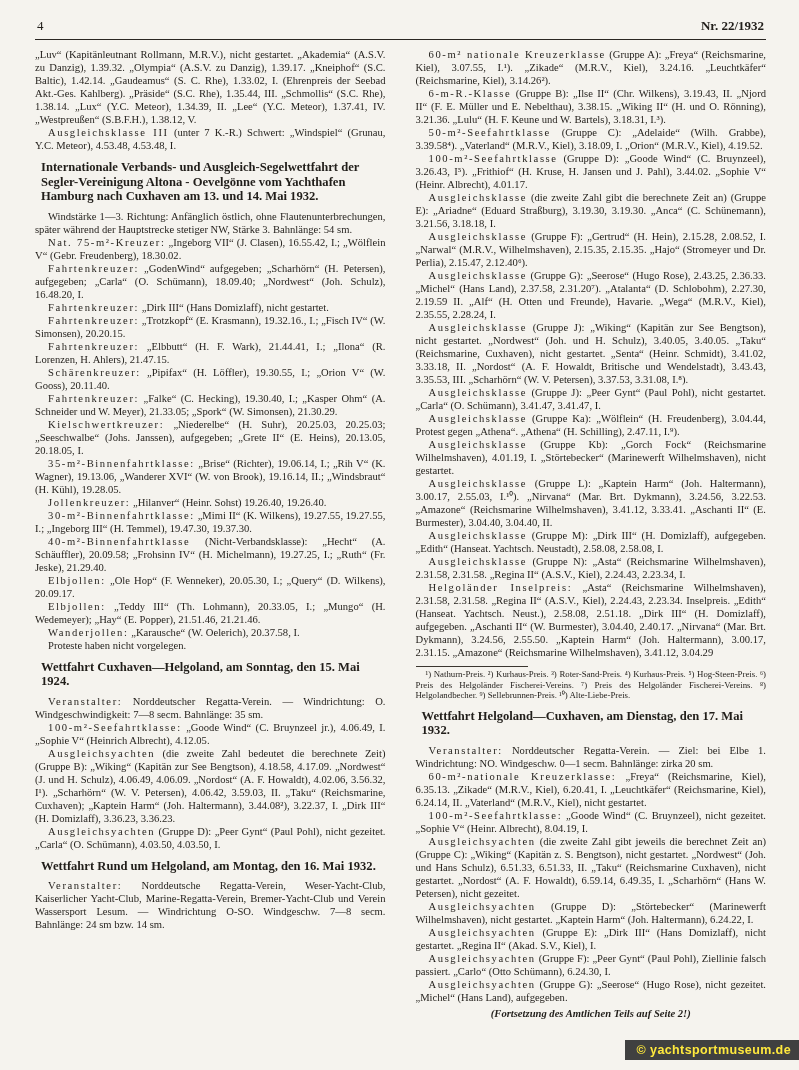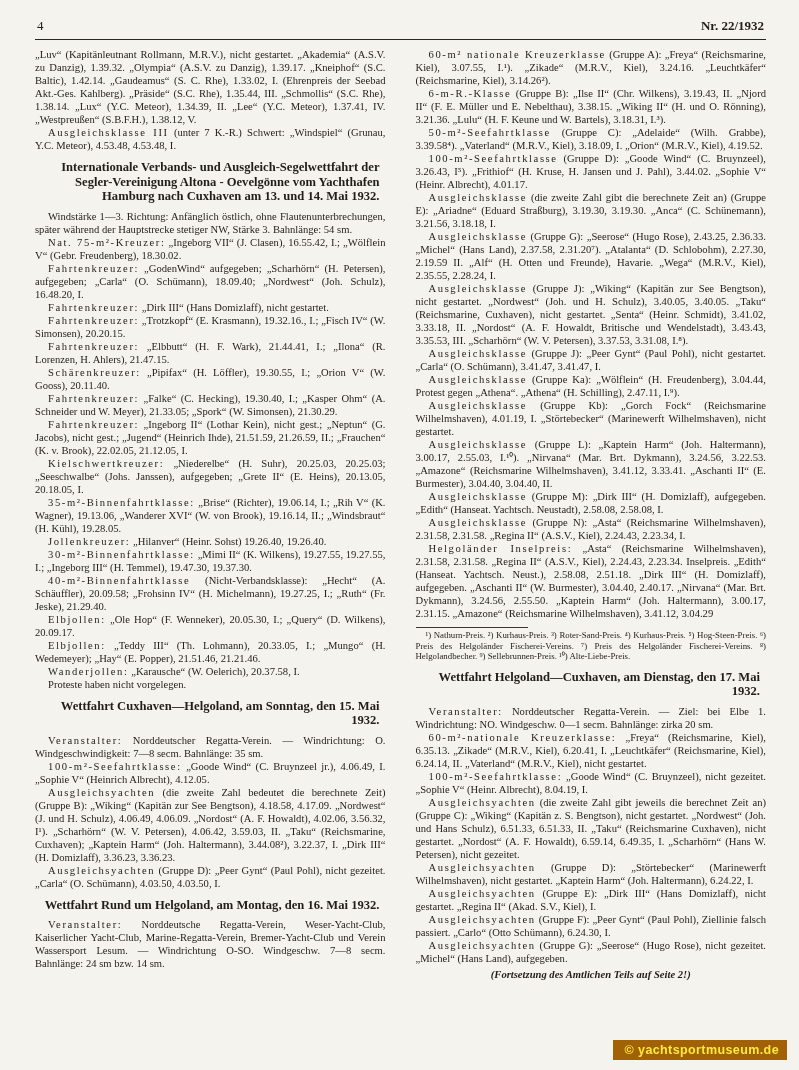--- a/index.html
+++ b/index.html
@@ -13,30 +13,30 @@
     font-size:13px;padding:2px 2px 5px 2px;}
   .pagehead .pgnum{font-weight:normal;}
   .pagehead .issue{font-weight:bold;}
   .headrule{border:0;border-top:1.6px solid #2a2622;margin:0 0 8px 0;}
   .columns{display:flex;gap:30px;}
   .col{flex:1 1 0;width:354px;}
   p.para{margin:0;text-align:justify;text-indent:13px;
     font-size:10.6px;line-height:13px;}
   p.para.noindent{text-indent:0;}
   .lead{letter-spacing:1.6px;}
-  h2.heading{font-size:12.6px;line-height:14.5px;text-align:right;font-weight:bold;
+  h2.heading{font-size:12.6px;line-height:14.5px;text-align:left;font-weight:bold;
     margin:8px 6px 6px 6px;}
   p.footnote{margin:7px 0 2px 0;padding-top:3px;position:relative;
     font-size:8.8px;line-height:10.5px;text-align:justify;text-indent:10px;}
   p.footnote::before{content:"";position:absolute;top:0;left:0;width:112px;
     border-top:1px solid #3a352f;}
   p.contnote{margin:3px 0 0 0;font-size:10.6px;line-height:13px;
     font-weight:bold;font-style:italic;text-align:center;}
-  .watermark{position:absolute;right:12px;bottom:10px;
-    background:#a16207;color:#ffe93d;
+  .watermark{position:absolute;right:0;bottom:10px;
+    background:#404040;color:#ffe93d;
     font-family:"Liberation Sans", sans-serif;
     font-size:12.5px;font-weight:bold;
     padding:3px 8px 3px 12px;letter-spacing:.4px;}
 </style>
 </head>
 <body>
 
 <div class="page">
   <div class="pagehead">
     <span class="pgnum">4</span>
@@ -49,44 +49,44 @@
         <p class="para"><span class="lead">Ausgleichsklasse III</span> (unter 7 K.-R.) Schwert: „Windspiel“ (Grunau, Y.C. Meteor), 4.53.48, 4.53.48, I.</p>
         <h2 class="heading">Internationale Verbands- und Ausgleich-Segelwettfahrt der Segler-Vereinigung Altona - Oevelgönne vom Yachthafen Hamburg nach Cuxhaven am 13. und 14. Mai 1932.</h2>
         <p class="para">Windstärke 1—3. Richtung: Anfänglich östlich, ohne Flautenunterbrechungen, später während der Hauptstrecke stetiger NW, Stärke 3. Bahnlänge: 54 sm.</p>
         <p class="para"><span class="lead">Nat. 75-m²-Kreuzer:</span> „Ingeborg VII“ (J. Clasen), 16.55.42, I.; „Wölflein V“ (Gebr. Freudenberg), 18.30.02.</p>
         <p class="para"><span class="lead">Fahrtenkreuzer:</span> „GodenWind“ aufgegeben; „Scharhörn“ (H. Petersen), aufgegeben; „Carla“ (O. Schümann), 18.09.40; „Nordwest“ (Joh. Schulz), 16.48.20, I.</p>
         <p class="para"><span class="lead">Fahrtenkreuzer:</span> „Dirk III“ (Hans Domizlaff), nicht gestartet.</p>
         <p class="para"><span class="lead">Fahrtenkreuzer:</span> „Trotzkopf“ (E. Krasmann), 19.32.16., I.; „Fisch IV“ (W. Simonsen), 20.20.15.</p>
         <p class="para"><span class="lead">Fahrtenkreuzer:</span> „Elbbutt“ (H. F. Wark), 21.44.41, I.; „Ilona“ (R. Lorenzen, H. Ahlers), 21.47.15.</p>
         <p class="para"><span class="lead">Schärenkreuzer:</span> „Pipifax“ (H. Löffler), 19.30.55, I.; „Orion V“ (W. Gooss), 20.11.40.</p>
         <p class="para"><span class="lead">Fahrtenkreuzer:</span> „Falke“ (C. Hecking), 19.30.40, I.; „Kasper Ohm“ (A. Schneider und W. Meyer), 21.33.05; „Spork“ (W. Simonsen), 21.30.29.</p>
-        <p class="para"><span class="lead">Fahrtenkreuzer:</span> „Ingeborg II“ (Lothar Kein), nicht gest.; „Neptun“ (G. Jacobs), nicht gest.; „Jugend“ (Heinrich Ihde), 21.51.59, 21.26.59, II.; „Frauchen“ (K. v. Brook), 22.02.05, 21.12.05, I.</p>
         <p class="para"><span class="lead">Kielschwertkreuzer:</span> „Niederelbe“ (H. Suhr), 20.25.03, 20.25.03; „Seeschwalbe“ (Johs. Janssen), aufgegeben; „Grete II“ (E. Heins), 20.13.05, 20.18.05, I.</p>
         <p class="para"><span class="lead">35-m²-Binnenfahrtklasse:</span> „Brise“ (Richter), 19.06.14, I.; „Rih V“ (K. Wagner), 19.13.06, „Wanderer XVI“ (W. von Brook), 19.16.14, II.; „Windsbraut“ (H. Kühl), 19.28.05.</p>
         <p class="para"><span class="lead">Jollenkreuzer:</span> „Hilanver“ (Heinr. Sohst) 19.26.40, 19.26.40.</p>
         <p class="para"><span class="lead">30-m²-Binnenfahrtklasse:</span> „Mimi II“ (K. Wilkens), 19.27.55, 19.27.55, I.; „Ingeborg III“ (H. Temmel), 19.47.30, 19.37.30.</p>
         <p class="para"><span class="lead">40-m²-Binnenfahrtklasse</span> (Nicht-Verbandsklasse): „Hecht“ (A. Schäuffler), 20.09.58; „Frohsinn IV“ (H. Michelmann), 19.27.25, I.; „Ruth“ (Fr. Jeske), 21.29.40.</p>
         <p class="para"><span class="lead">Elbjollen:</span> „Ole Hop“ (F. Wenneker), 20.05.30, I.; „Query“ (D. Wilkens), 20.09.17.</p>
         <p class="para"><span class="lead">Elbjollen:</span> „Teddy III“ (Th. Lohmann), 20.33.05, I.; „Mungo“ (H. Wedemeyer); „Hay“ (E. Popper), 21.51.46, 21.21.46.</p>
         <p class="para"><span class="lead">Wanderjollen:</span> „Karausche“ (W. Oelerich), 20.37.58, I.</p>
         <p class="para">Proteste haben nicht vorgelegen.</p>
-        <h2 class="heading">Wettfahrt Cuxhaven—Helgoland, am Sonntag, den 15. Mai 1932.</h2>
+        <h2 class="heading">Wettfahrt Cuxhaven—Helgoland, am Sonntag, den 15. Mai 1924.</h2>
         <p class="para"><span class="lead">Veranstalter:</span> Norddeutscher Regatta-Verein. — Windrichtung: O. Windgeschwindigkeit: 7—8 secm. Bahnlänge: 35 sm.</p>
         <p class="para"><span class="lead">100-m²-Seefahrtklasse:</span> „Goode Wind“ (C. Bruynzeel jr.), 4.06.49, I. „Sophie V“ (Heinrich Albrecht), 4.12.05.</p>
         <p class="para"><span class="lead">Ausgleichsyachten</span> (die zweite Zahl bedeutet die berechnete Zeit) (Gruppe B): „Wiking“ (Kapitän zur See Bengtson), 4.18.58, 4.17.09. „Nordwest“ (J. und H. Schulz), 4.06.49, 4.06.09. „Nordost“ (A. F. Howaldt), 4.02.06, 3.56.32, I¹). „Scharhörn“ (W. V. Petersen), 4.06.42, 3.59.03, II. „Taku“ (Reichsmarine, Cuxhaven); „Kaptein Harm“ (Joh. Haltermann), 3.44.08²), 3.22.37, I. „Dirk III“ (H. Domizlaff), 3.36.23, 3.36.23.</p>
         <p class="para"><span class="lead">Ausgleichsyachten</span> (Gruppe D): „Peer Gynt“ (Paul Pohl), nicht gezeitet. „Carla“ (O. Schümann), 4.03.50, 4.03.50, I.</p>
         <h2 class="heading">Wettfahrt Rund um Helgoland, am Montag, den 16. Mai 1932.</h2>
         <p class="para"><span class="lead">Veranstalter:</span> Norddeutsche Regatta-Verein, Weser-Yacht-Club, Kaiserlicher Yacht-Club, Marine-Regatta-Verein, Bremer-Yacht-Club und Verein Wassersport Lesum. — Windrichtung O-SO. Windgeschw. 7—8 secm. Bahnlänge: 24 sm bzw. 14 sm.</p>
       </div>
     <div class="col" id="col-right">
         <p class="para"><span class="lead">60-m² nationale Kreuzerklasse</span> (Gruppe A): „Freya“ (Reichsmarine, Kiel), 3.07.55, I.¹). „Zikade“ (M.R.V., Kiel), 3.24.16. „Leuchtkäfer“ (Reichsmarine, Kiel), 3.14.26²).</p>
         <p class="para"><span class="lead">6-m-R.-Klasse</span> (Gruppe B): „Ilse II“ (Chr. Wilkens), 3.19.43, II. „Njord II“ (F. E. Müller und E. Nebelthau), 3.38.15. „Wiking II“ (H. und O. Rönning), 3.21.36. „Lulu“ (H. F. Keune und W. Bartels), 3.18.31, I.³).</p>
         <p class="para"><span class="lead">50-m²-Seefahrtklasse</span> (Gruppe C): „Adelaide“ (Wilh. Grabbe), 3.39.58⁴). „Vaterland“ (M.R.V., Kiel), 3.18.09, I. „Orion“ (M.R.V., Kiel), 4.19.52.</p>
         <p class="para"><span class="lead">100-m²-Seefahrtklasse</span> (Gruppe D): „Goode Wind“ (C. Bruynzeel), 3.26.43, I⁵). „Frithiof“ (H. Kruse, H. Jansen und J. Pahl), 3.44.02. „Sophie V“ (Heinr. Albrecht), 4.01.17.</p>
         <p class="para"><span class="lead">Ausgleichsklasse</span> (die zweite Zahl gibt die berechnete Zeit an) (Gruppe E): „Ariadne“ (Eduard Straßburg), 3.19.30, 3.19.30. „Anca“ (C. Schünemann), 3.21.56, 3.18.18, I.</p>
+        <p class="para"><span class="lead">Ausgleichsklasse</span> (Gruppe F): „Gertrud“ (H. Hein), 2.15.28, 2.08.52, I. „Narwal“ (M.R.V., Wilhelmshaven), 2.15.35, 2.15.35. „Hajo“ (Stromeyer und Dr. Perlia), 2.15.47, 2.12.40⁶).</p>
         <p class="para"><span class="lead">Ausgleichsklasse</span> (Gruppe G): „Seerose“ (Hugo Rose), 2.43.25, 2.36.33. „Michel“ (Hans Land), 2.37.58, 2.31.20⁷). „Atalanta“ (D. Schlobohm), 2.27.30, 2.19.59 II. „Alf“ (H. Otten und Freunde), Havarie. „Wega“ (M.R.V., Kiel), 2.35.55, 2.28.24, I.</p>
         <p class="para"><span class="lead">Ausgleichsklasse</span> (Gruppe J): „Wiking“ (Kapitän zur See Bengtson), nicht gestartet. „Nordwest“ (Joh. und H. Schulz), 3.40.05, 3.40.05. „Taku“ (Reichsmarine, Cuxhaven), nicht gestartet. „Senta“ (Heinr. Schmidt), 3.41.02, 3.33.18, II. „Nordost“ (A. F. Howaldt, Britische und Wendelstadt), 3.43.43, 3.35.53, III. „Scharhörn“ (W. V. Petersen), 3.37.53, 3.31.08, I.⁸).</p>
         <p class="para"><span class="lead">Ausgleichsklasse</span> (Gruppe J): „Peer Gynt“ (Paul Pohl), nicht gestartet. „Carla“ (O. Schümann), 3.41.47, 3.41.47, I.</p>
         <p class="para"><span class="lead">Ausgleichsklasse</span> (Gruppe Ka): „Wölflein“ (H. Freudenberg), 3.04.44, Protest gegen „Athena“. „Athena“ (H. Schilling), 2.47.11, I.⁹).</p>
         <p class="para"><span class="lead">Ausgleichsklasse</span> (Gruppe Kb): „Gorch Fock“ (Reichsmarine Wilhelmshaven), 4.01.19, I. „Störtebecker“ (Marinewerft Wilhelmshaven), nicht gestartet.</p>
         <p class="para"><span class="lead">Ausgleichsklasse</span> (Gruppe L): „Kaptein Harm“ (Joh. Haltermann), 3.00.17, 2.55.03, I.¹⁰). „Nirvana“ (Mar. Brt. Dykmann), 3.24.56, 3.22.53. „Amazone“ (Reichsmarine Wilhelmshaven), 3.41.12, 3.33.41. „Aschanti II“ (E. Burmester), 3.04.40, 3.04.40, II.</p>
         <p class="para"><span class="lead">Ausgleichsklasse</span> (Gruppe M): „Dirk III“ (H. Domizlaff), aufgegeben. „Edith“ (Hanseat. Yachtsch. Neustadt), 2.58.08, 2.58.08, I.</p>
         <p class="para"><span class="lead">Ausgleichsklasse</span> (Gruppe N): „Asta“ (Reichsmarine Wilhelmshaven), 2.31.58, 2.31.58. „Regina II“ (A.S.V., Kiel), 2.24.43, 2.23.34, I.</p>
         <p class="para"><span class="lead">Helgoländer Inselpreis:</span> „Asta“ (Reichsmarine Wilhelmshaven), 2.31.58, 2.31.58. „Regina II“ (A.S.V., Kiel), 2.24.43, 2.23.34. Inselpreis. „Edith“ (Hanseat. Yachtsch. Neust.), 2.58.08, 2.51.18. „Dirk III“ (H. Domizlaff), aufgegeben. „Aschanti II“ (W. Burmester), 3.04.40, 2.40.17. „Nirvana“ (Mar. Brt. Dykmann), 3.24.56, 2.55.50. „Kaptein Harm“ (Joh. Haltermann), 3.00.17, 2.31.15. „Amazone“ (Reichsmarine Wilhelmshaven), 3.41.12, 3.04.29</p>
         <p class="footnote">¹) Nathurn-Preis.  ²) Kurhaus-Preis.  ³) Roter-Sand-Preis.  ⁴) Kurhaus-Preis.  ⁵) Hog-Steen-Preis.  ⁶) Preis des Helgoländer Fischerei-Vereins.  ⁷) Preis des Helgoländer Fischerei-Vereins.  ⁸) Helgolandbecher.  ⁹) Sellebrunnen-Preis.  ¹⁰) Alte-Liebe-Preis.</p>

